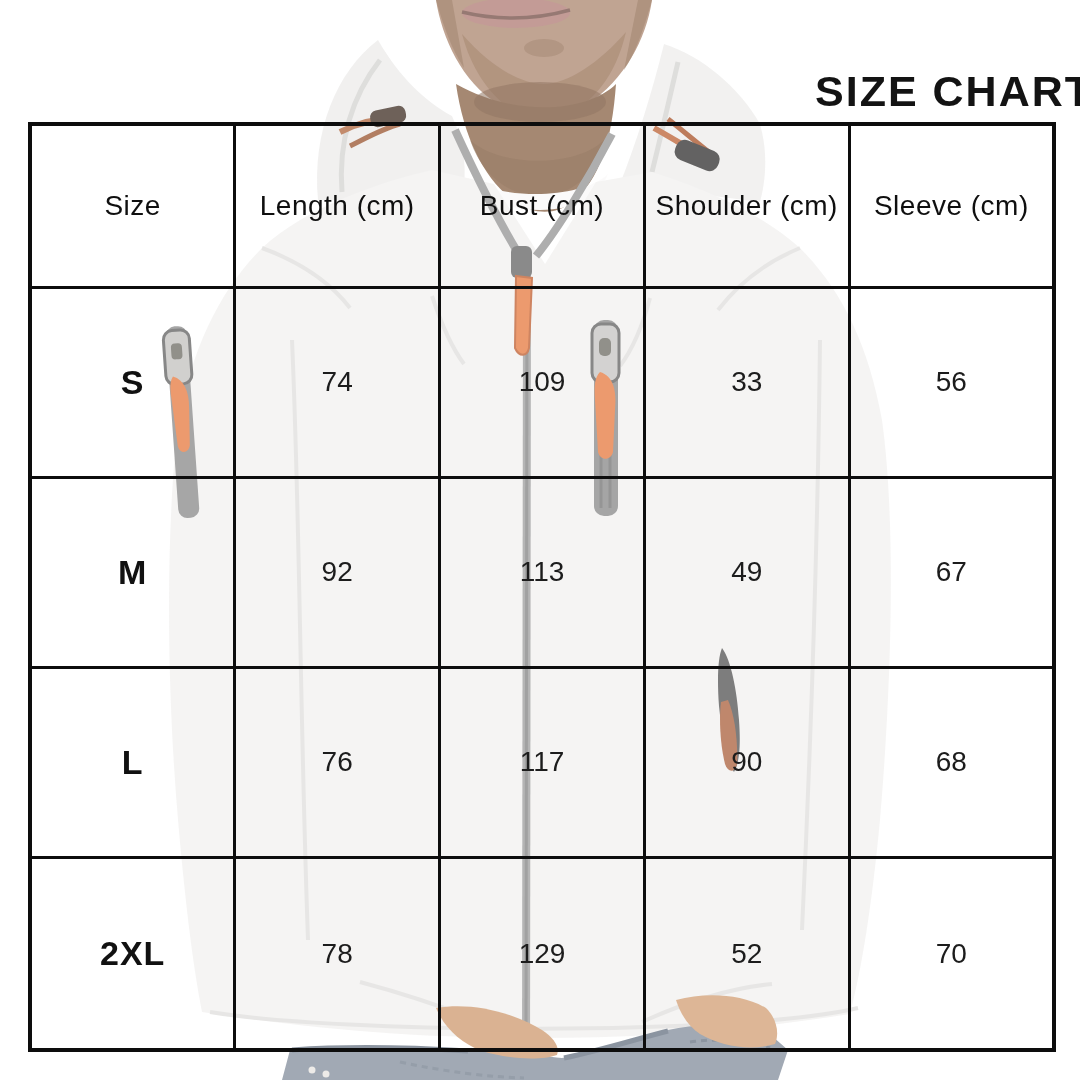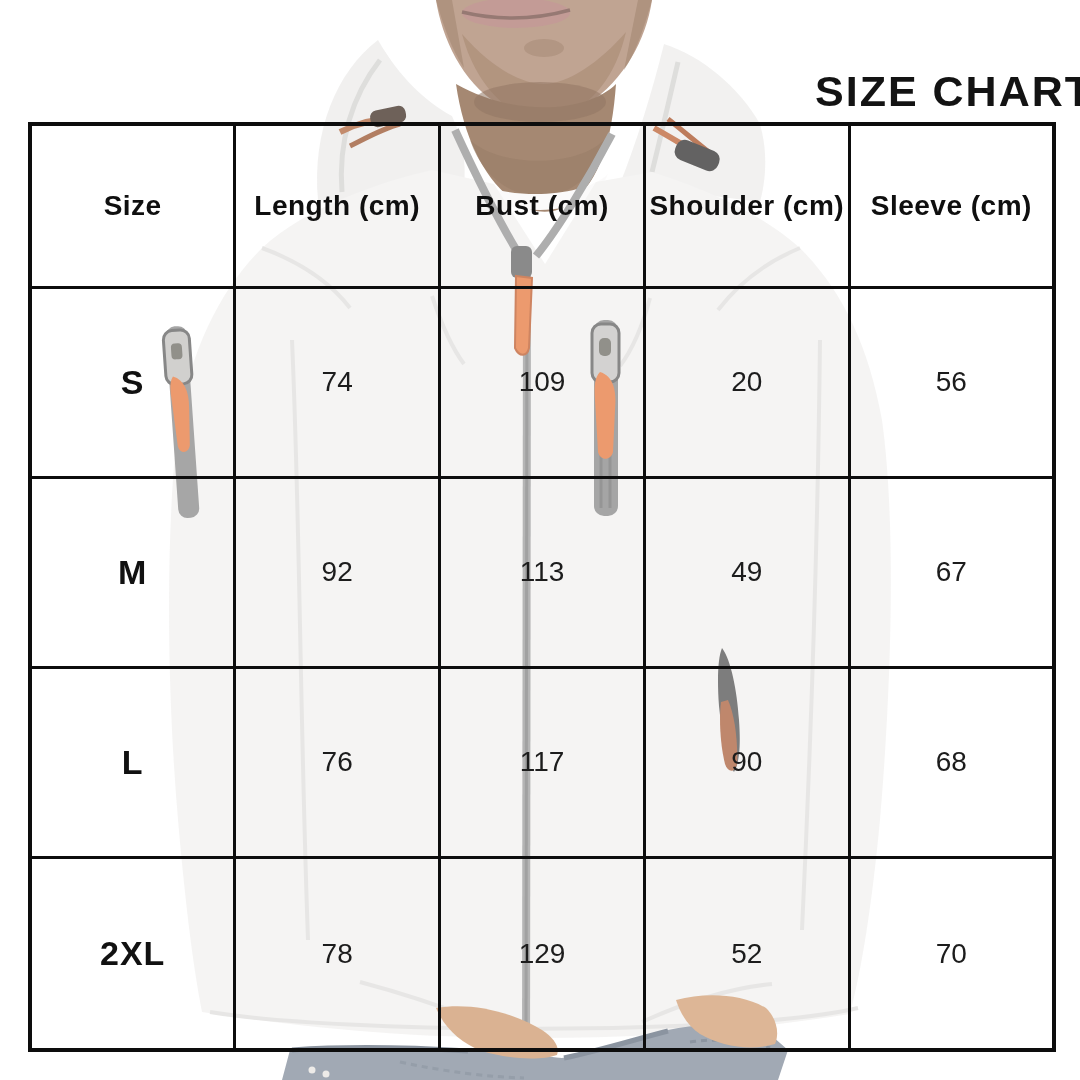--- a/index.html
+++ b/index.html
@@ -14,21 +14,21 @@
   }
   table.size-table{
     position:absolute;left:28px;top:122px;width:1028px;height:930px;
     border-collapse:collapse;table-layout:fixed;
     border:4px solid #0d0d0d;
   }
   .size-table th,.size-table td{
     border:3px solid #0d0d0d;text-align:center;vertical-align:middle;padding:0;
   }
   .size-table thead tr{height:163px;}
-  .size-table th{font-size:28px;font-weight:bold;color:#0f0f0f;letter-spacing:.5px;}
+  .size-table th{font-size:28px;font-weight:normal;color:#0f0f0f;letter-spacing:.5px;}
   .size-table td{font-size:28px;font-weight:400;color:#1c1c1c;}
   .size-table td.size-label{font-weight:bold;font-size:34px;letter-spacing:1px;color:#111;}
 </style>
 </head>
 <body>
 
 <div class="stage">
 
   <svg class="photo" viewBox="0 0 1080 1080" aria-hidden="true">
     <g opacity="0.8">
@@ -150,21 +150,21 @@
         <th>Bust (cm)</th>
         <th>Shoulder (cm)</th>
         <th>Sleeve (cm)</th>
       </tr>
     </thead>
     <tbody>
       <tr>
         <td class="size-label">S</td>
         <td>74</td>
         <td>109</td>
-        <td>20</td>
+        <td>33</td>
         <td>56</td>
       </tr>
       <tr>
         <td class="size-label">M</td>
         <td>92</td>
         <td>113</td>
         <td>49</td>
         <td>67</td>
       </tr>
       <tr>

